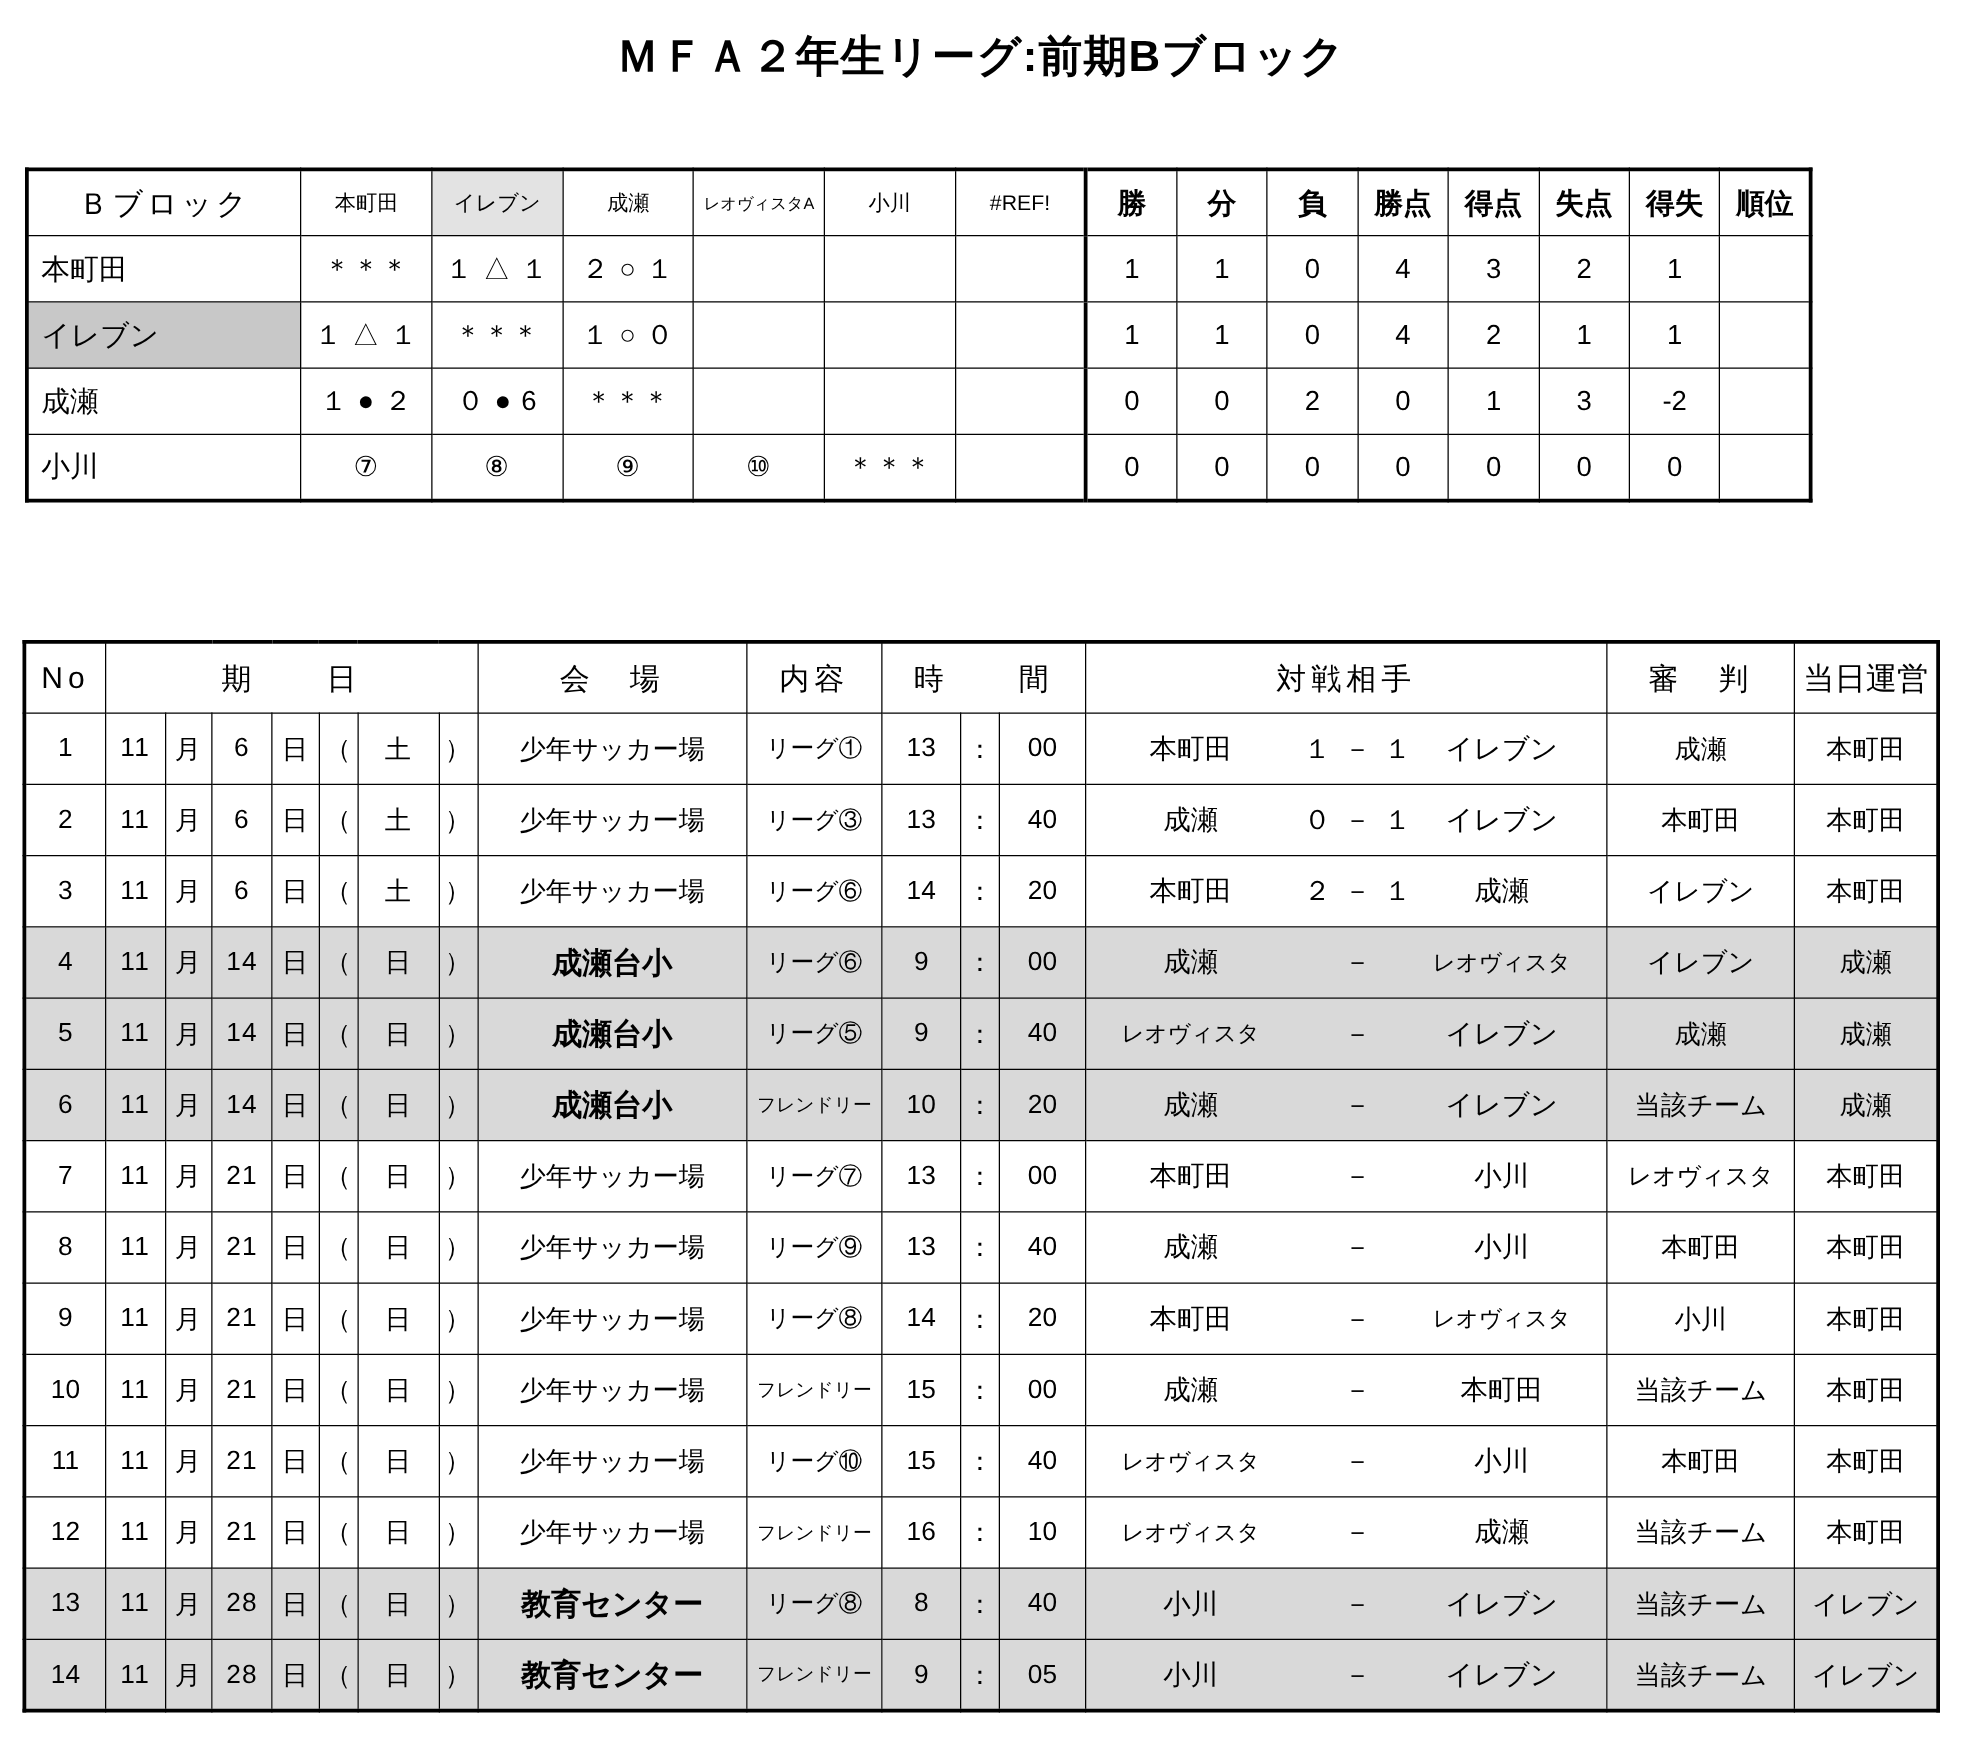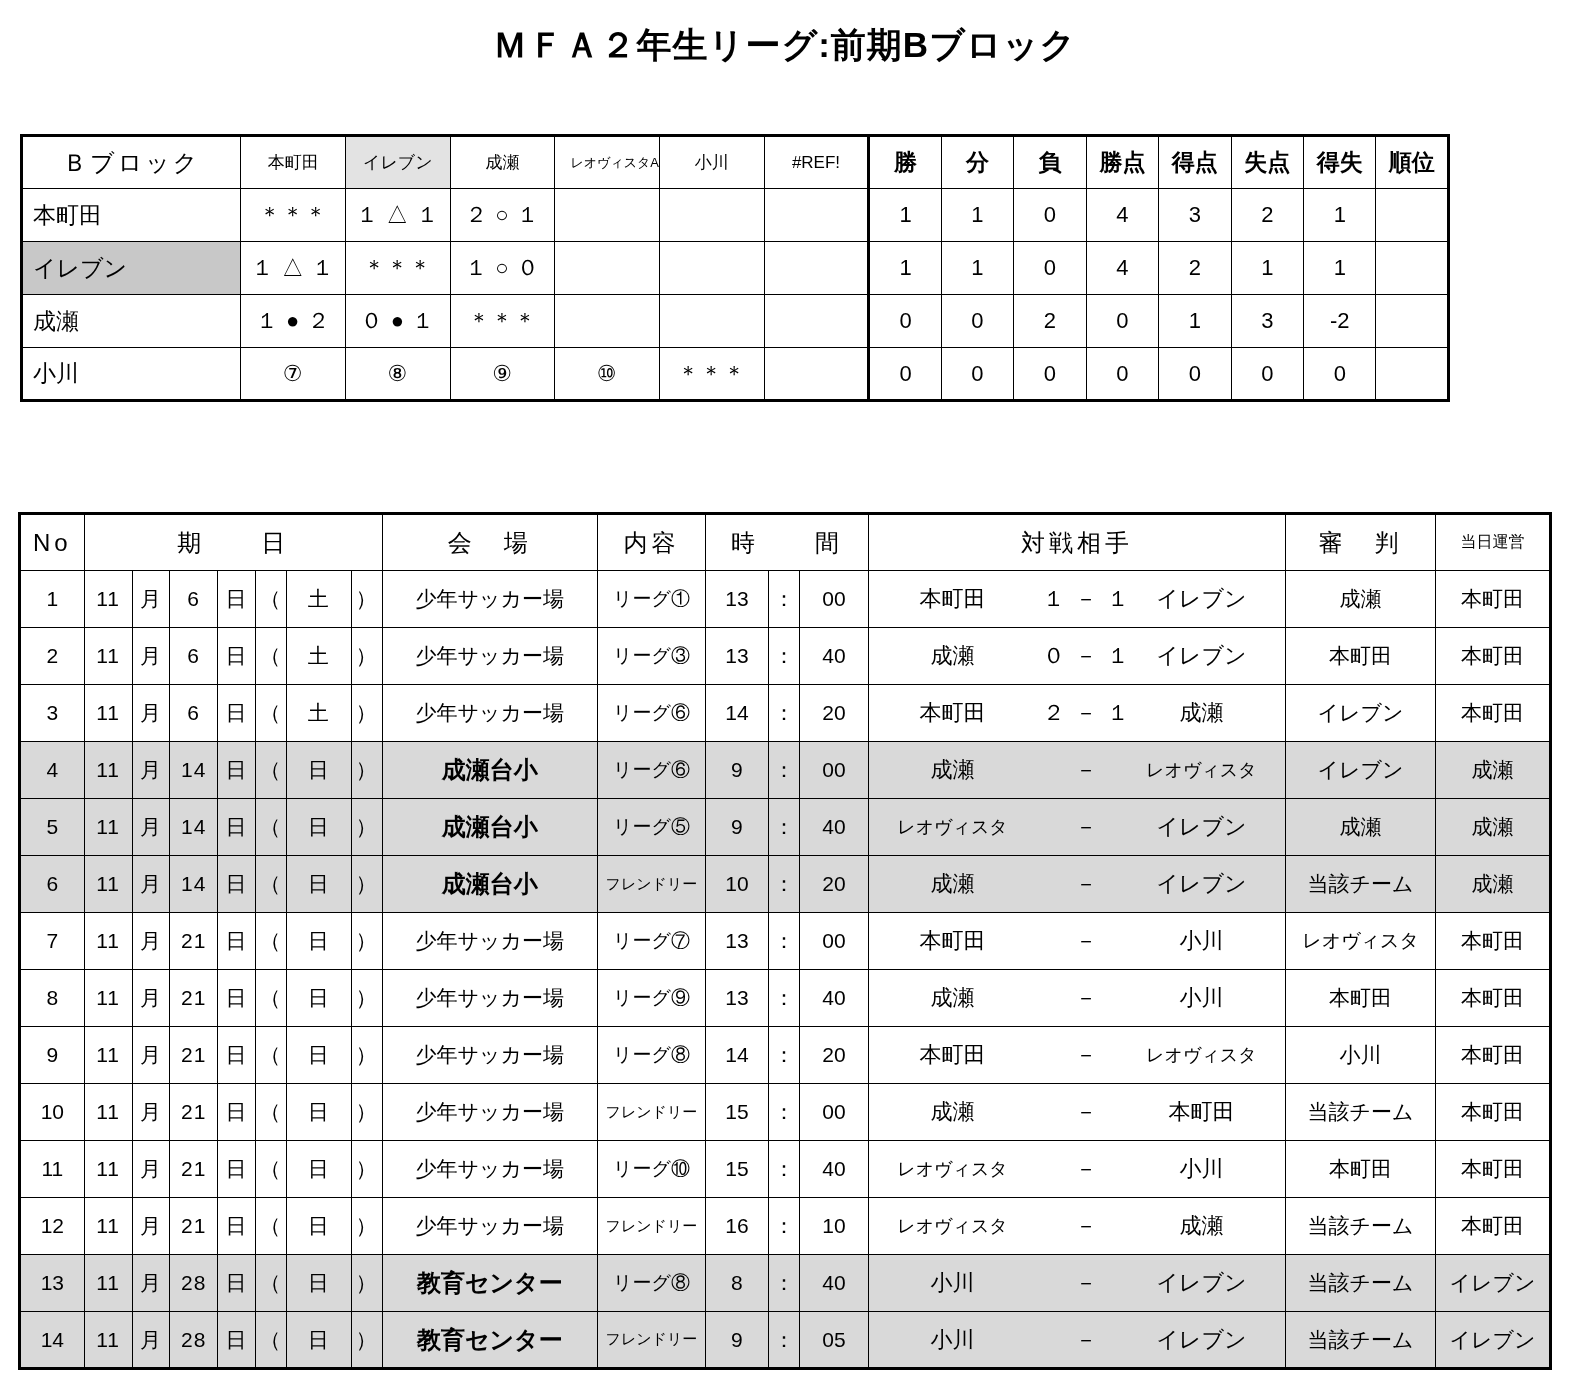--- a/index.html
+++ b/index.html
@@ -53,21 +53,20 @@
   }
   table.standings .block-hd {
     font-size: 24px;
     letter-spacing: 3px;
   }
   table.standings .opp-hd {
     font-size: 17px;
   }
   table.standings .opp-hd.small {
     font-size: 13px;
-    text-align: right;
   }
   table.standings .stat-hd {
     font-size: 23px;
     font-weight: bold;
   }
   .shade { background: #c8c8c8; }
   .shade-lt { background: #e3e3e3; }
   .score-cell { font-size: 23px; letter-spacing: 1px; white-space: nowrap; }
   .thickleft { border-left: 3px solid #000 !important; }
 
@@ -191,21 +190,21 @@
         <td>0</td>
         <td>4</td>
         <td>2</td>
         <td>1</td>
         <td>1</td>
         <td></td>
       </tr>
       <tr>
         <td class="rowhead">成瀬</td>
         <td class="score-cell">１ ● ２</td>
-        <td class="score-cell">０ ● １</td>
+        <td class="score-cell">０ ● 6</td>
         <td class="score-cell">＊＊＊</td>
         <td class="score-cell"></td>
         <td class="score-cell"></td>
         <td class="score-cell"></td>
         <td class="thickleft">0</td>
         <td>0</td>
         <td>2</td>
         <td>0</td>
         <td>1</td>
         <td>3</td>
@@ -255,21 +254,21 @@
     </colgroup>
     <thead>
       <tr>
         <td>No</td>
         <td colspan="7">期　　日</td>
         <td>会　場</td>
         <td>内容</td>
         <td colspan="3">時　　間</td>
         <td>対戦相手</td>
         <td>審　判</td>
-        <td style="font-size:16px;letter-spacing:0">当日運営</td>
+        <td style="font-size:25px;letter-spacing:0">当日運営</td>
       </tr>
     </thead>
     <tbody>
 
       <tr>
         <td>1</td>
         <td class="date-cell">11</td>
         <td class="date-cell">月</td>
         <td class="date-cell">6</td>
         <td class="date-cell">日</td>

